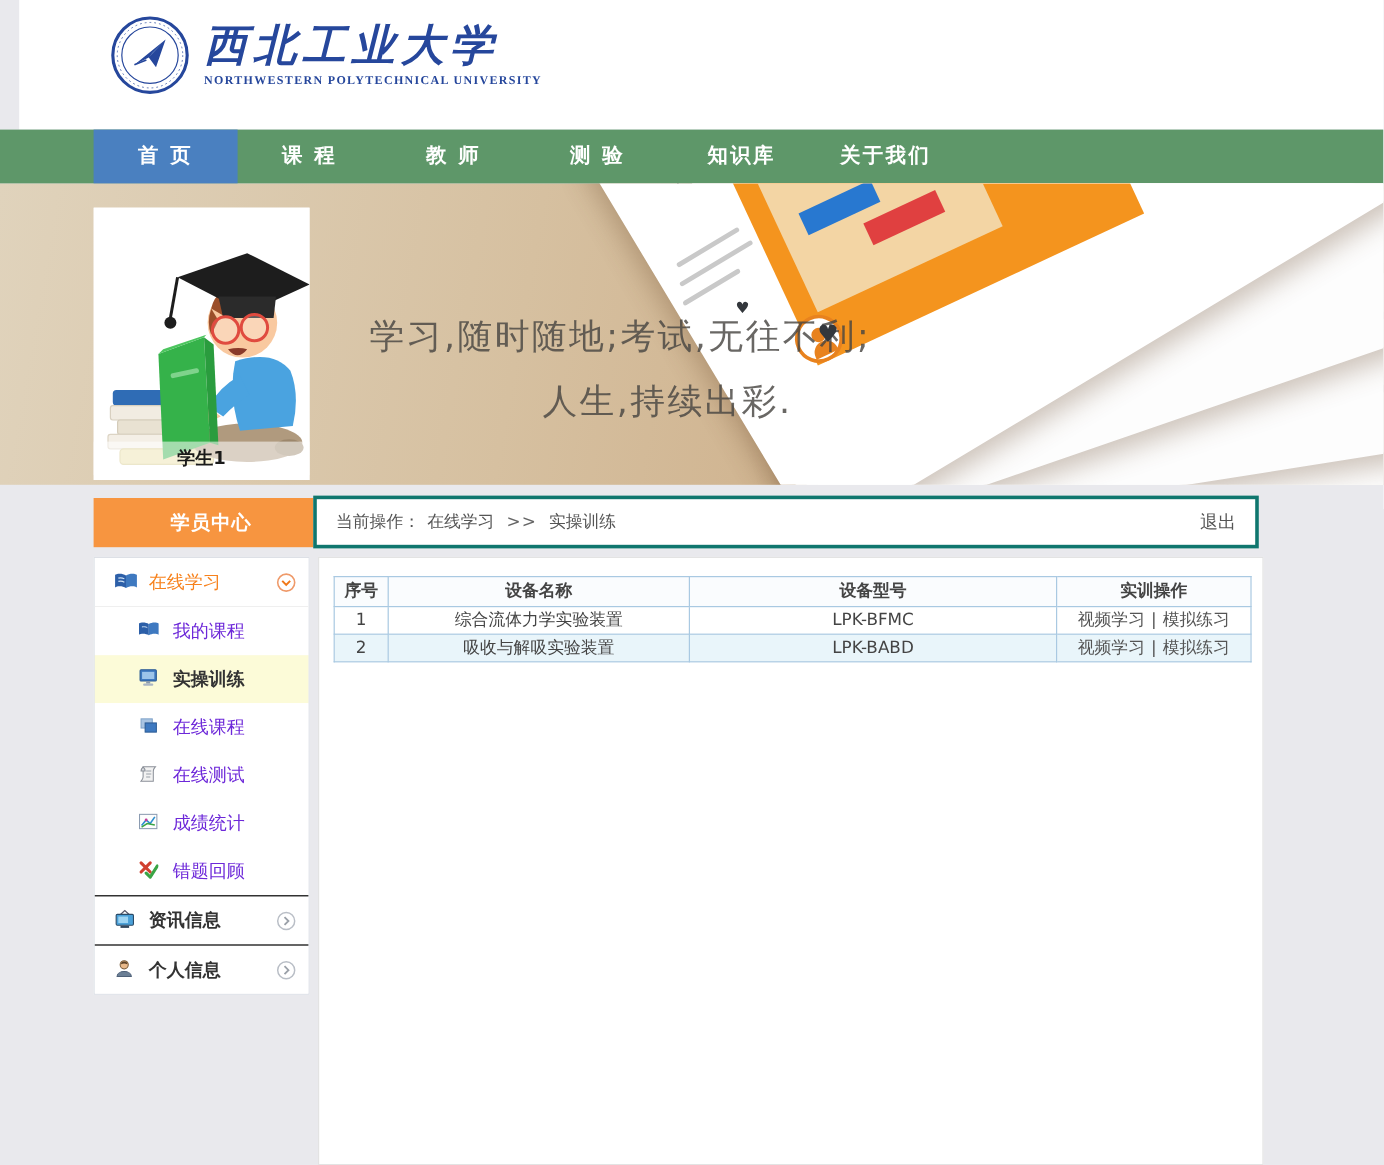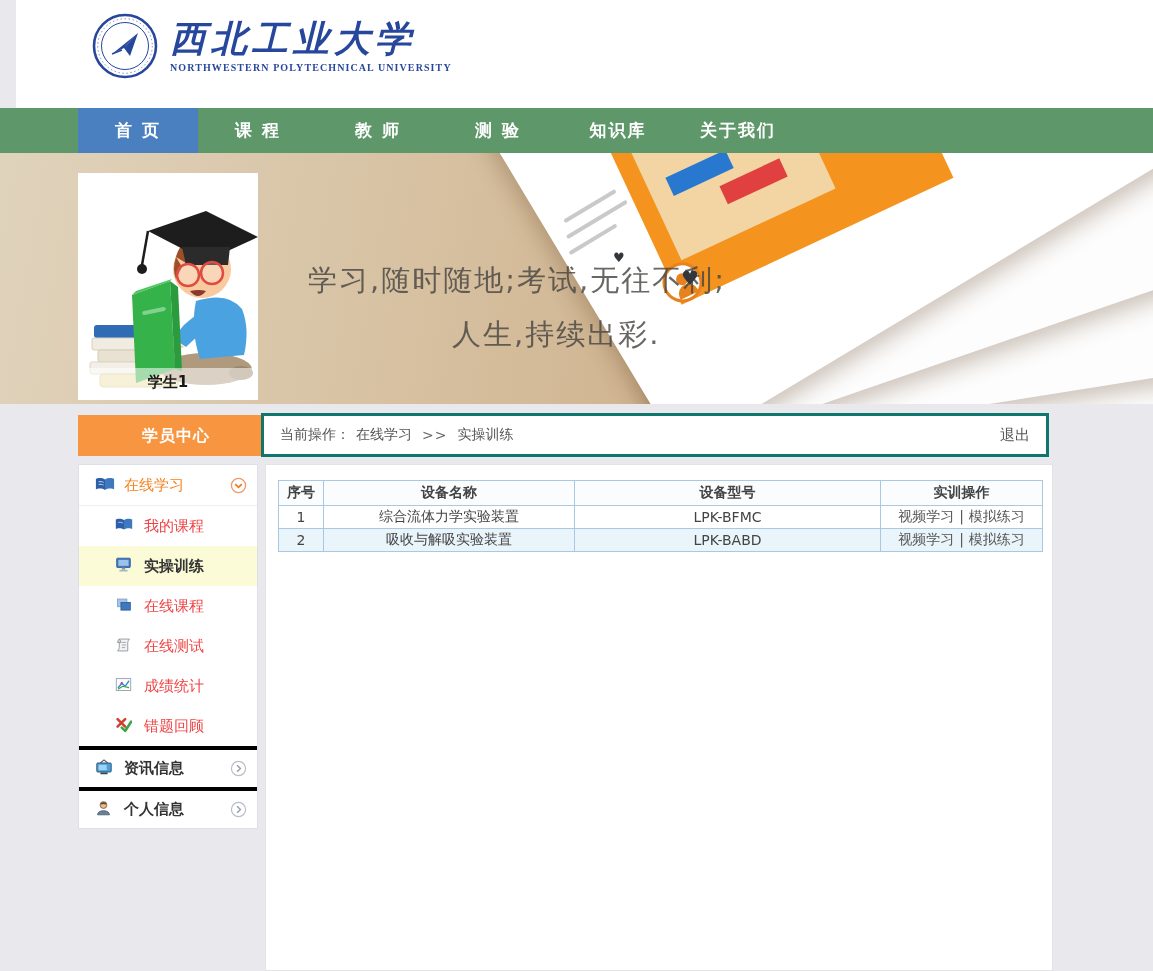--- a/index.html
+++ b/index.html
@@ -62,27 +62,27 @@
   .student-card { position:absolute; left:78px; top:20px; width:180px; height:227px; background:#ffffff; z-index:9; }
   .student-overlay { position:absolute; left:0; top:179px; width:180px; height:28px;
                      background:rgba(255,255,255,0.55); display:flex; align-items:center; justify-content:center;margin-top:16px; }
   .student-name { font-size:15px; font-weight:bold; color:#1a1a1a; }
 
   
   .member-header { position:absolute; left:78px; top:415px; width:196px; height:41px; background:#f79540;
                    color:#fff; font-size:16px; font-weight:bold; text-align:center; line-height:41px;
                    letter-spacing:1px; cursor:pointer; }
   .side-menu { position:absolute; left:78px; top:464px; width:180px; background:#fff; border:1px solid #dde0e6; }
-  .side-item { display:flex; align-items:center; height:40px; padding-left:16px; font-size:15px; color:#ef4444;
+  .side-item { display:flex; align-items:center; height:40px; padding-left:16px; font-size:15px; color:#6d28d9;
                cursor:pointer; background:#fff; }
   .side-item .icon { width:20px; height:19px; margin-right:9px; flex:none; display:inline-flex; }
   .side-item.expanded { height:41px; color:#f7821d; border-bottom:1px solid #efefef; }
   .side-item.sub { padding-left:36px; }
   .side-item.active { background:#fcfbd8; font-weight:bold; color:#333; }
-  .side-item.group { height:41px; font-weight:bold; color:#333; border-top:4px solid #000000; }
+  .side-item.group { height:41px; font-weight:bold; color:#333; border-top:1px solid #000000; }
   .chevron { margin-left:auto; margin-right:10px; display:inline-flex; }
 
   
   .breadcrumb { position:absolute; left:261px; top:413px; width:788px; height:44px; background:#fff;
                 border:3px solid #0f766e; display:flex; align-items:center; padding:0 16px;
                 font-size:14px; color:#555; }
   .crumb-sep { margin:0 10px; letter-spacing:1px; color:#666; }
   .crumb-prefix { margin-right:6px; }
   .logout { margin-left:auto; font-size:15px; color:#555; text-decoration:none; cursor:pointer; }
 

